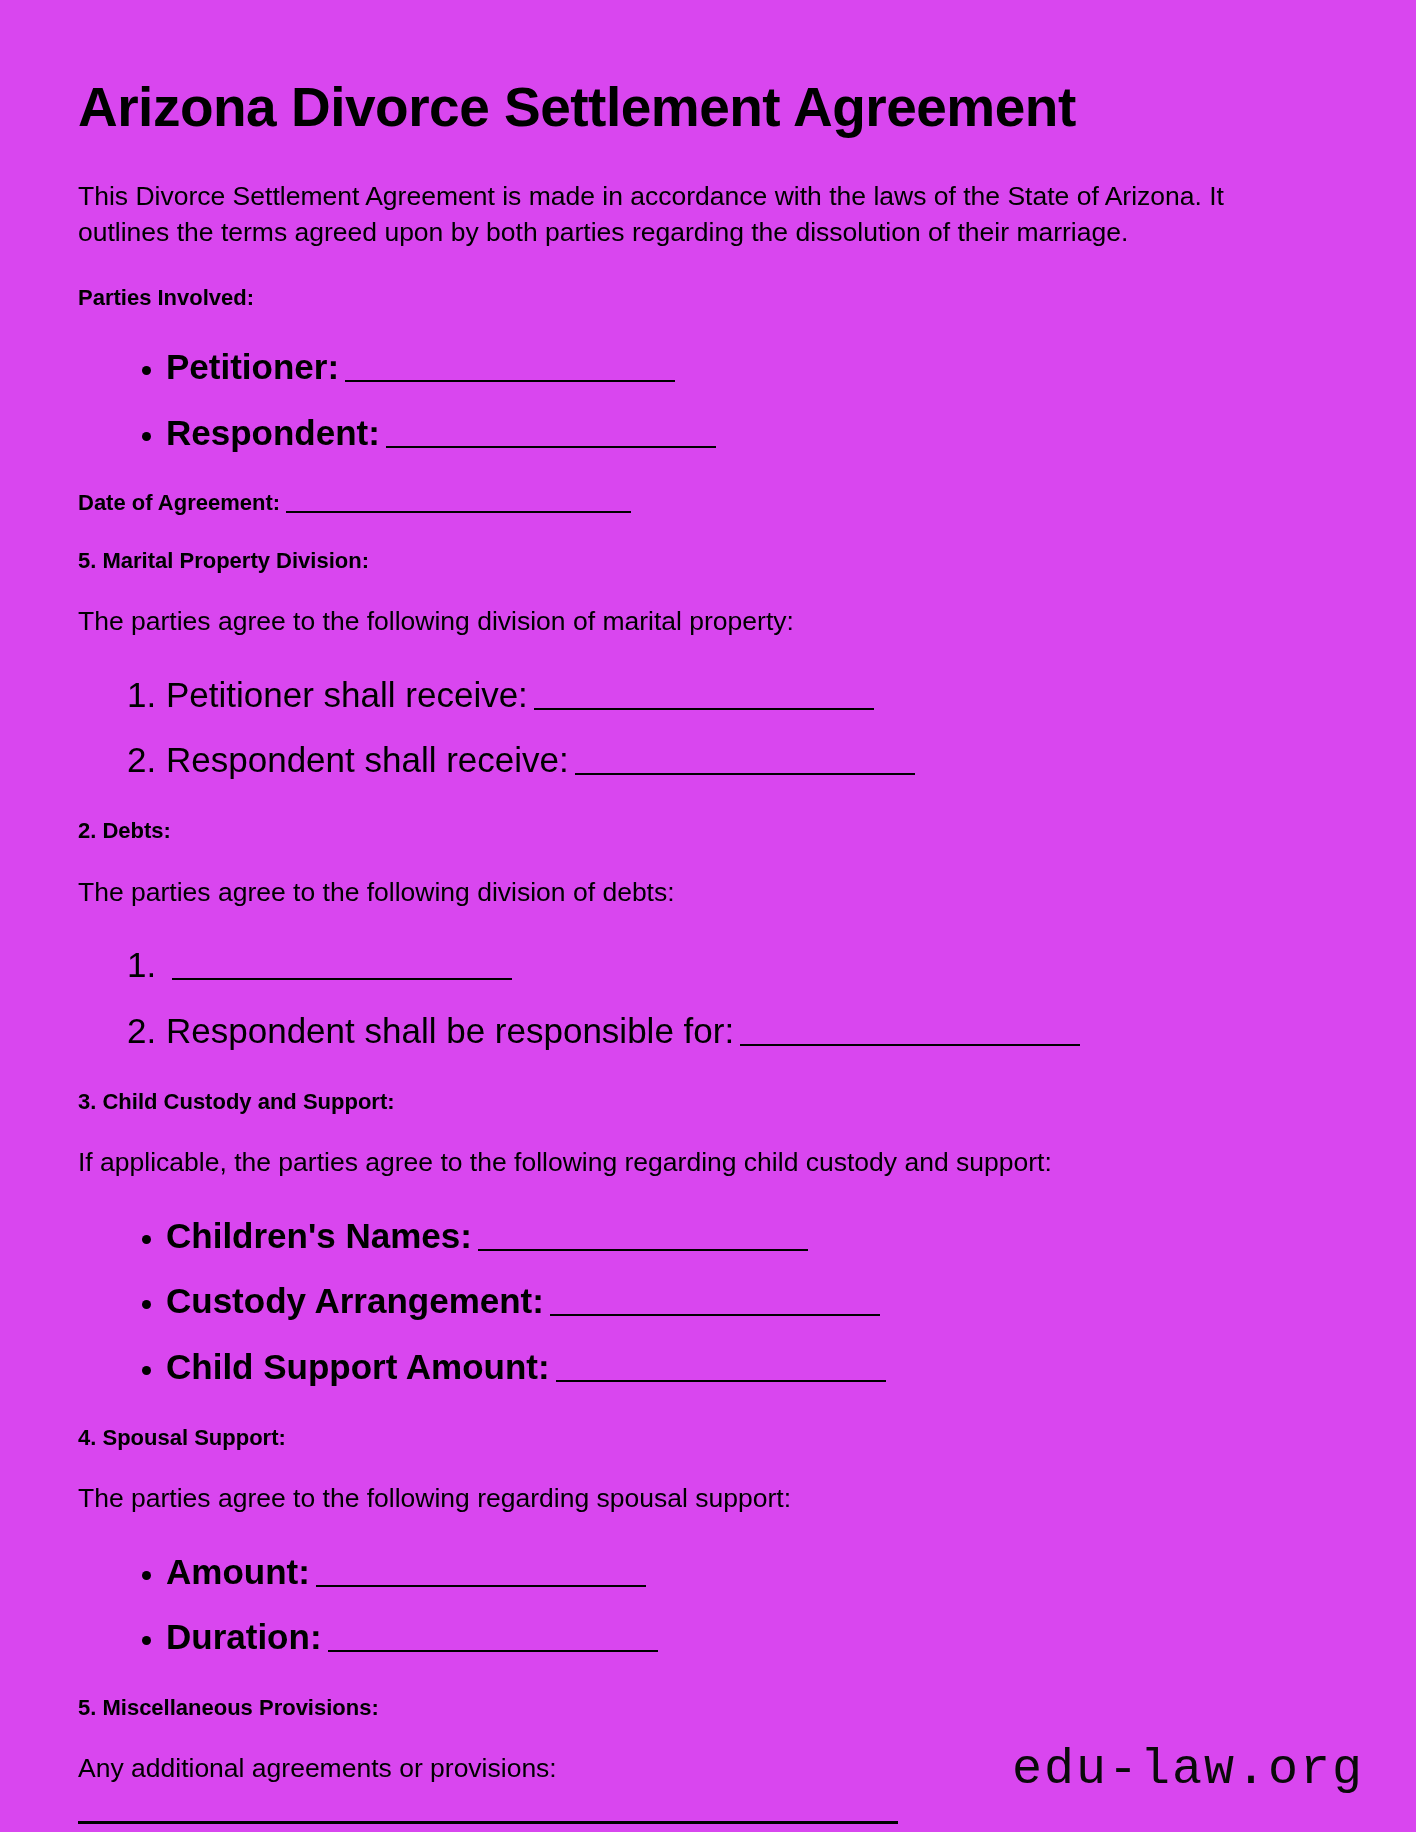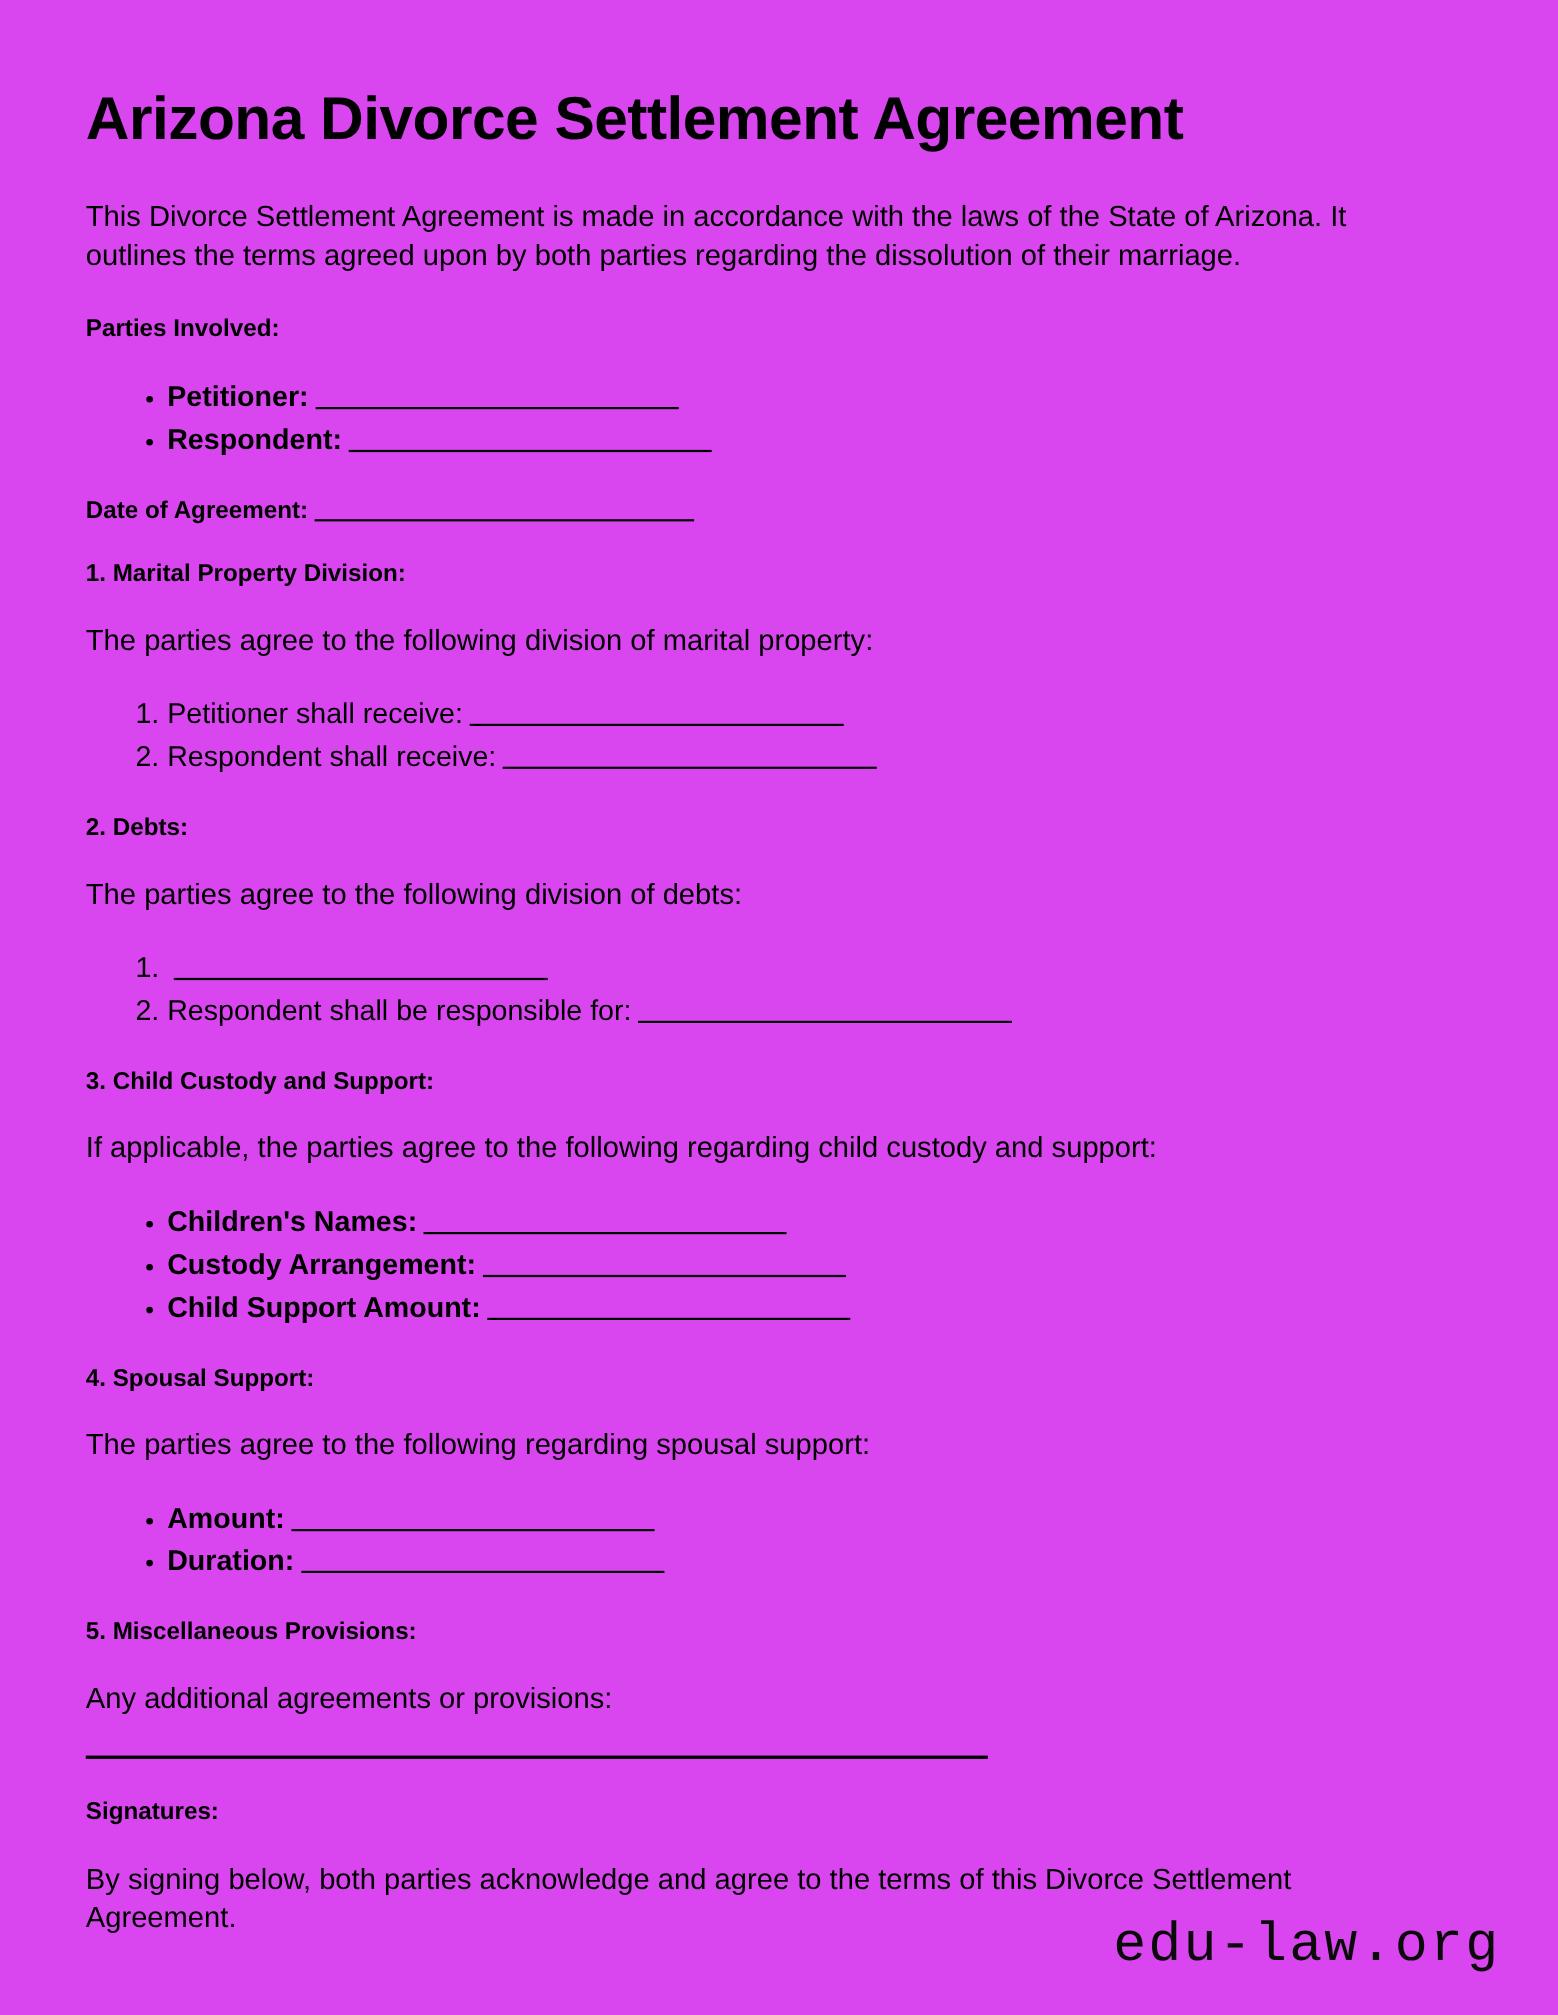--- a/index.html
+++ b/index.html
@@ -60,23 +60,23 @@
   .blank.w1 { width: 330px; }
   .blank.w2 { width: 345px; }
   .blank.w3 { width: 340px; }
   ul.bullets, ol.nums {
     margin: 0 0 32px 0;
     padding-left: 68px;
   }
   ul.bullets { list-style: disc; padding-left: 72px; }
   ol.nums { list-style: decimal; padding-left: 72px; }
   ul.bullets li, ol.nums li {
-    font-size: 26px;
+    font-size: 35px;
     line-height: 1.42;
-    margin: 2px;
+    margin: 16px;
     padding: 0;
   }
   ul.bullets li::marker { font-size: 0.82em; }
   .b-label { font-weight: bold; }
   .n-label { font-weight: normal; }
   .longrule {
     border: none;
     border-top: 3px solid #000;
     margin: 34px 0 34px 0;
     width: 820px;
@@ -109,21 +109,21 @@
     </li>
     <li>
       <span class="b-label">Respondent:</span><span class="blank w1"></span>
     </li>
   </ul>
 
   <div class="heading">
     <span>Date of Agreement:</span><span class="blank w2"></span>
   </div>
 
-  <div class="heading sec">1. Marital Property Division:</div>
+  <div class="heading sec">5. Marital Property Division:</div>
   <p class="para tight">The parties agree to the following division of marital property:</p>
   <ol class="nums">
     <li>
       <span class="n-label">Petitioner shall receive:</span><span class="blank w3"></span>
     </li>
     <li>
       <span class="n-label">Respondent shall receive:</span><span class="blank w3"></span>
     </li>
   </ol>
 

